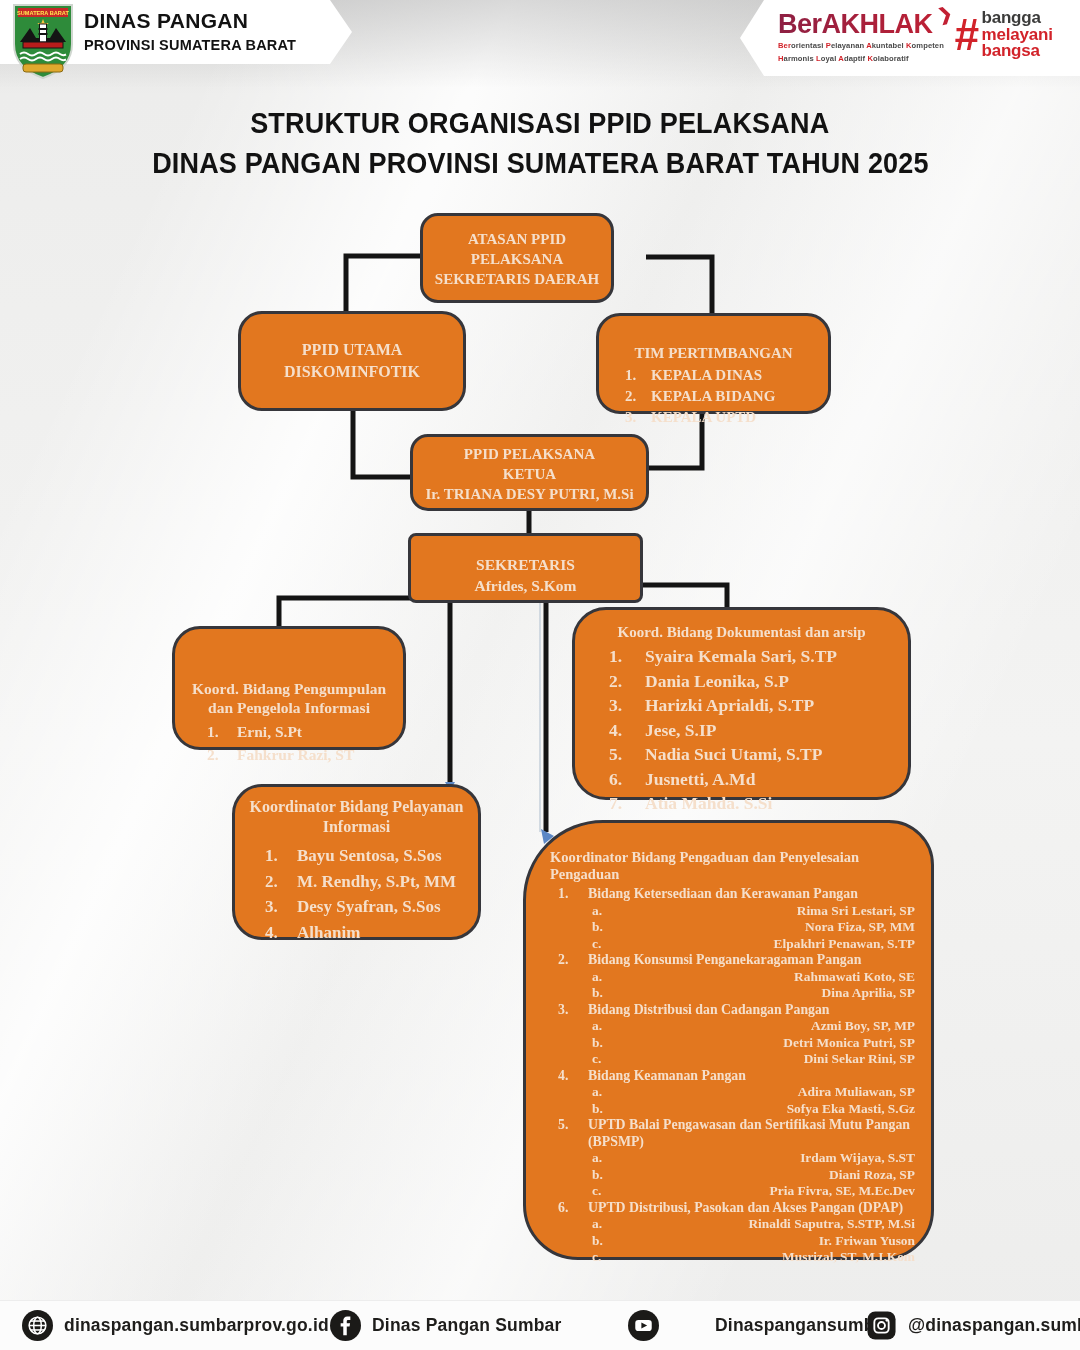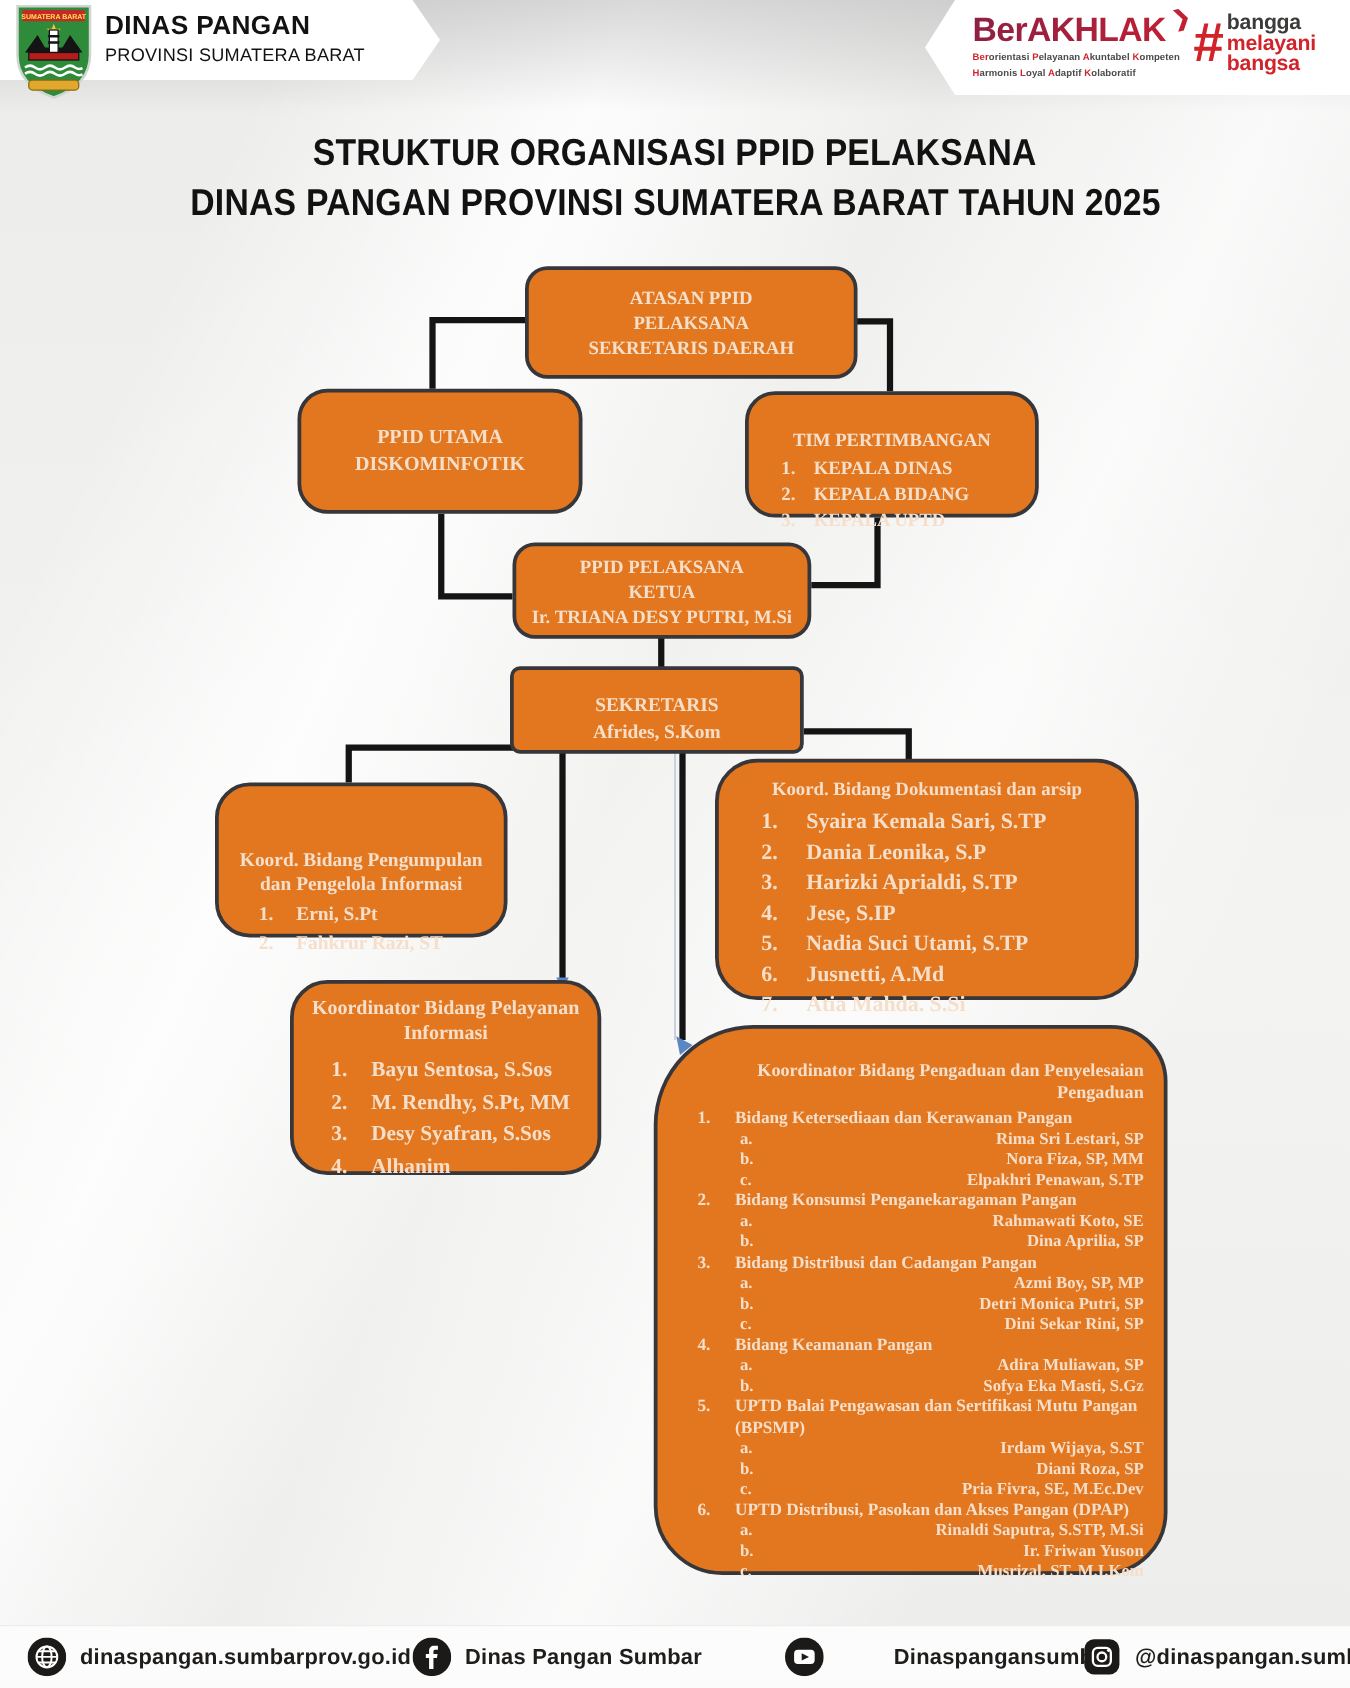--- a/index.html
+++ b/index.html
@@ -9,21 +9,21 @@
     background:
       linear-gradient(115deg, rgba(255,255,255,0) 14%, rgba(255,255,255,.85) 30%, rgba(242,242,241,.2) 46%, rgba(255,255,255,.7) 62%, rgba(255,255,255,0) 78%),
       linear-gradient(180deg,#dcdcdb 0%,#ededec 7%,#f3f3f2 55%,#ededec 100%);
   }
   .topband{position:absolute;left:0;top:0;width:1080px;height:88px;
     background:linear-gradient(180deg,rgba(190,190,190,.55),rgba(190,190,190,0));}
   
   .banner-left{position:absolute;left:0;top:0;width:352px;height:64px;background:#fff;
     clip-path:polygon(0 0,330px 0,352px 32px,330px 64px,0 64px);}
   .agency-name{position:absolute;left:84px;top:9px;font-size:21px;font-weight:bold;color:#121212;letter-spacing:.3px;}
-  .agency-sub{position:absolute;left:84px;top:37px;font-size:14.5px;font-weight:normal;color:#121212;letter-spacing:.2px;}
+  .agency-sub{position:absolute;left:84px;top:37px;font-size:14.5px;font-weight:bold;color:#121212;letter-spacing:.2px;}
   .prov-logo{position:absolute;left:10px;top:2px;}
   .banner-right{position:absolute;left:740px;top:0;width:340px;height:76px;background:#fff;
     clip-path:polygon(0 38px,24px 0,340px 0,340px 76px,24px 76px);}
   .bk-wrap{position:absolute;left:778px;top:10px;display:flex;align-items:flex-start;}
   .bk-left{position:relative;width:172px;}
   .bk-title{font-size:27px;font-weight:bold;letter-spacing:-.5px;
     background:linear-gradient(90deg,var(--maroon,#8E2043),#c22033);
     -webkit-background-clip:text;background-clip:text;color:transparent;line-height:28px;}
   .bk-chevron{position:absolute;left:160px;top:-6px;color:#c22033;font-size:17px;font-weight:bold;transform:rotate(-14deg);}
   .bk-sub{font-size:7.6px;font-weight:bold;color:#4a4a4a;line-height:9.5px;margin-top:3px;letter-spacing:.1px;}
@@ -37,21 +37,21 @@
   .main-title{position:absolute;left:0;top:103px;width:1080px;text-align:center;color:#121212;}
   .tline{display:inline-block;transform:scaleX(.9);transform-origin:center;
     font-size:30px;font-weight:800;letter-spacing:.2px;line-height:40px;}
   
   .connectors{position:absolute;left:0;top:0;}
   
   .obox{position:absolute;box-sizing:border-box;background:var(--box_orange,#E2771F);
     border:3px solid var(--box_border,#36363B);color:var(--box_text,#F5DFCB);
     font-family:"Liberation Serif",serif;font-weight:bold;}
   .bline{text-align:center;}
-  .atasan{left:420px;top:213px;width:266px;height:90px;border-radius:18px;padding-top:13px;font-size:15px;line-height:20px;}
+  .atasan{left:420px;top:213px;width:194px;height:90px;border-radius:18px;padding-top:13px;font-size:15px;line-height:20px;}
   .utama{left:238px;top:311px;width:228px;height:100px;border-radius:24px;display:flex;flex-direction:column;justify-content:center;font-size:16px;line-height:22px;}
   .tim{left:596px;top:313px;width:235px;height:101px;border-radius:24px;padding-top:28px;font-size:15px;}
   .tim .btitle{text-align:center;line-height:19px;margin-bottom:2px;}
   .tim .li-row{padding-left:26px;line-height:21px;display:flex;}
   .tim .li-num{width:26px;}
   .pelaksana{left:410px;top:434px;width:239px;height:77px;border-radius:18px;padding-top:7px;font-size:15px;line-height:20px;}
   .sekretaris{left:408px;top:533px;width:235px;height:70px;border-radius:8px;padding-top:18px;font-size:15.5px;line-height:21px;}
   .pengumpulan{left:172px;top:626px;width:234px;height:124px;border-radius:28px;padding-top:17px;font-size:15.5px;}
   .pengumpulan .btitle{text-align:center;line-height:19px;margin-top:33px;}
   .pengumpulan .blist{margin-top:3px;}
@@ -62,21 +62,21 @@
   .dokumentasi .blist{margin-top:3px;}
   .dokumentasi .li-row{padding-left:34px;line-height:24.5px;display:flex;font-size:17.5px;}
   .dokumentasi .li-num{width:36px;}
   .pelayanan{left:232px;top:784px;width:249px;height:156px;border-radius:30px;padding-top:10px;}
   .pelayanan .btitle{text-align:center;font-size:16px;line-height:20px;}
   .pelayanan .blist{margin-top:6px;}
   .pelayanan .li-row{padding-left:30px;line-height:25.5px;display:flex;font-size:17px;}
   .pelayanan .li-num{width:32px;}
   .pengaduan{left:523px;top:820px;width:411px;height:440px;border-radius:80px 45px 50px 55px;
     padding:26px 16px 0 24px;}
-  .p-title{text-align:right;font-size:14.5px;line-height:17px;margin-bottom:3px;}
+  .p-title{text-align:left;font-size:14.5px;line-height:17px;margin-bottom:3px;}
   .g-row{display:flex;line-height:16.5px;font-size:13.8px;}
   .g-num{width:30px;padding-left:8px;flex:none;}
   .g-label{flex:1;}
   .m-row{display:flex;line-height:16.5px;font-size:13.4px;}
   .m-let{width:28px;padding-left:42px;flex:none;}
   .m-name{flex:1;text-align:right;}
   
   .footer{position:absolute;left:0;top:1300px;width:1080px;height:50px;background:#fcfcfc;
     border-top:1px solid rgba(0,0,0,.06);}
   .f-item{position:absolute;top:9px;display:flex;align-items:center;}

